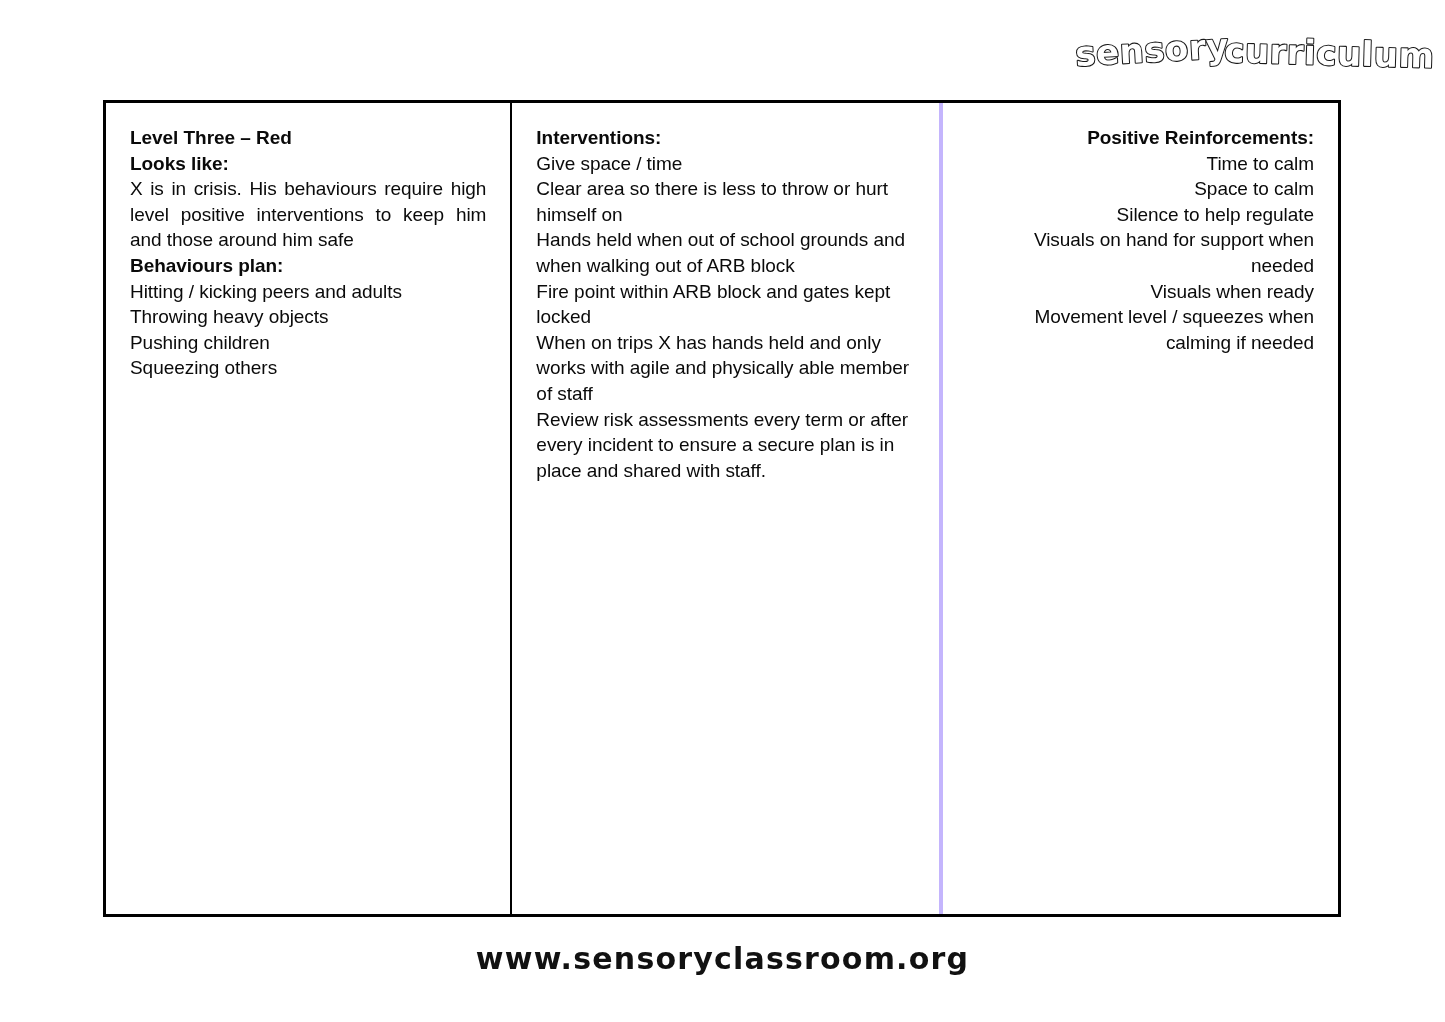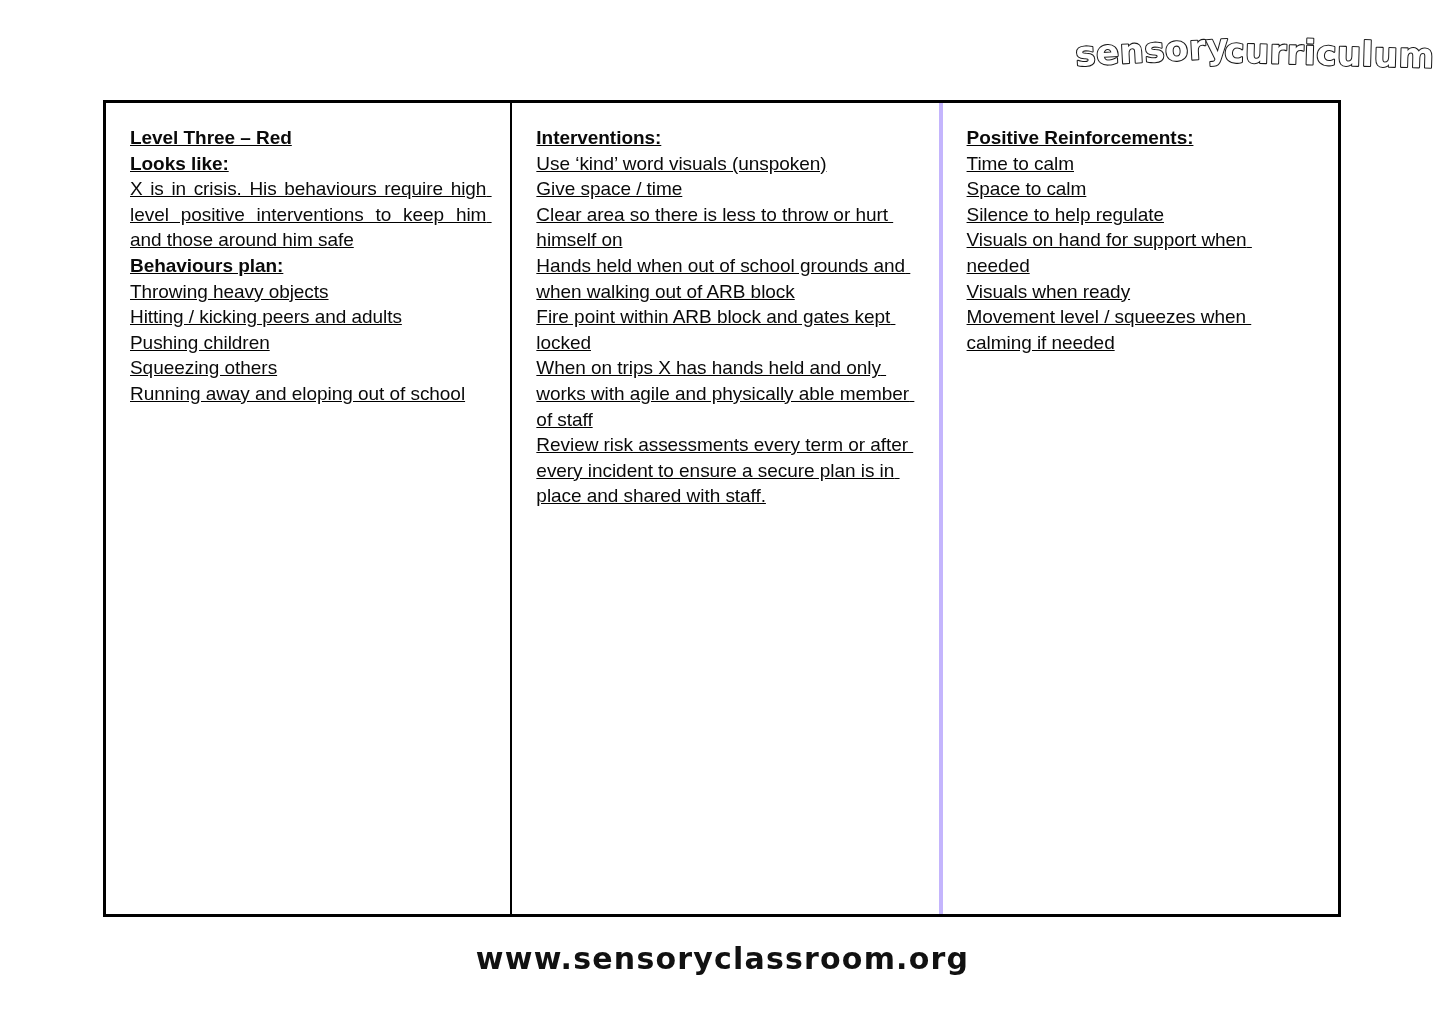--- a/index.html
+++ b/index.html
@@ -47,21 +47,20 @@
     height: 817px;
     box-sizing: border-box;
     border: 3px solid #000000;
     display: flex;
     background: #ffffff;
   }
   .plan-col {
     box-sizing: border-box;
     padding: 22px 24px 10px 24px;
     overflow: hidden;
-    text-decoration: underline;
   }
   .col-1 {
     width: 409px;
     border-right: 2px solid #000000;
   }
   .col-2 {
     width: 433px;
     border-right: 4px solid #c4b5fd;
   }
   .col-3 {
@@ -78,21 +77,21 @@
   }
   .col-line.bold {
     font-weight: 700;
   }
   .col-line.justified {
     text-align: justify;
     text-justify: inter-word;
   }
   .col-1 .col-line { max-width: 362px; }
   .col-2 .col-line { max-width: 386px; }
-  .col-3 .col-line { max-width: 350px; }
+  .col-3 .col-line { max-width: 350px; text-align: right; }
 
   
   #site-footer {
     position: absolute;
     left: 0;
     right: 0;
     top: 941px;
     text-align: center;
     font-family: "DejaVu Sans", sans-serif;
     font-weight: 700;
@@ -115,30 +114,28 @@
   </svg>
 </div>
 
 <div id="plan-table">
 
   <div class="plan-col col-1">
     <div class="col-line bold">Level Three – Red</div>
     <div class="col-line bold">Looks like:</div>
     <div class="col-line justified">X is in crisis. His behaviours require high level positive interventions to keep him and those around him safe</div>
     <div class="col-line bold">Behaviours plan:</div>
+    <div class="col-line">Hitting / kicking peers and adults</div>
     <div class="col-line">Throwing heavy objects</div>
-    <div class="col-line">Hitting / kicking peers and adults</div>
     <div class="col-line">Pushing children</div>
     <div class="col-line">Squeezing others</div>
-    <div class="col-line">Running away and eloping out of school</div>
   </div>
 
   <div class="plan-col col-2">
     <div class="col-line bold">Interventions:</div>
-    <div class="col-line">Use ‘kind’ word visuals (unspoken)</div>
     <div class="col-line">Give space / time</div>
     <div class="col-line">Clear area so there is less to throw or hurt himself on</div>
     <div class="col-line">Hands held when out of school grounds and when walking out of ARB block</div>
     <div class="col-line">Fire point within ARB block and gates kept locked</div>
     <div class="col-line">When on trips X has hands held and only works with agile and physically able member of staff</div>
     <div class="col-line">Review risk assessments every term or after every incident to ensure a secure plan is in place and shared with staff.</div>
   </div>
 
   <div class="plan-col col-3">
     <div class="col-line bold">Positive Reinforcements:</div>

